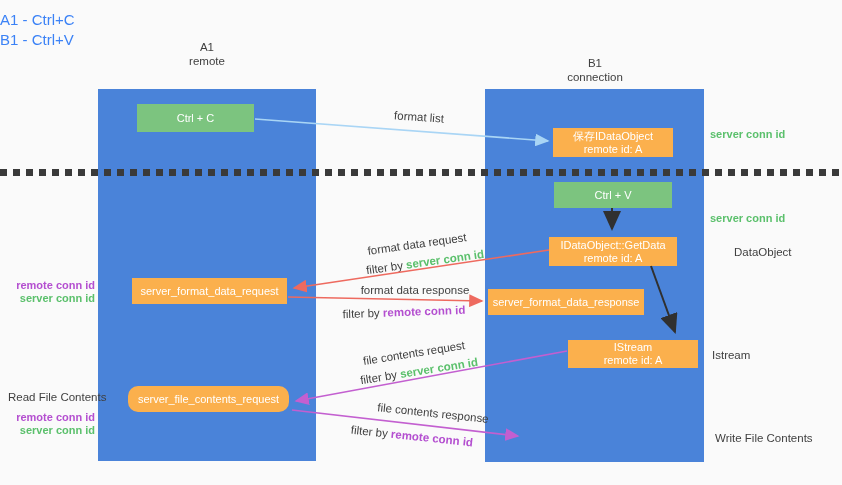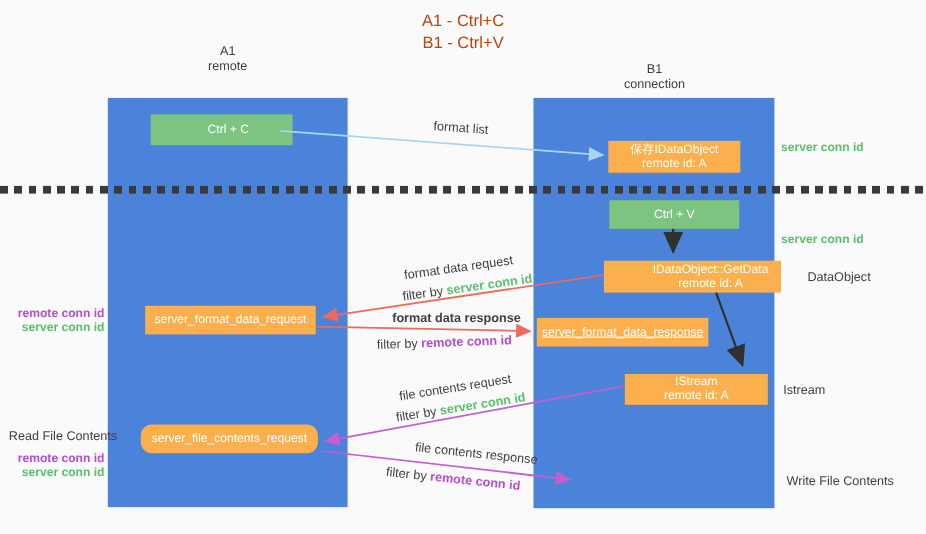--- a/index.html
+++ b/index.html
@@ -1,43 +1,43 @@
 <!DOCTYPE html>
 <html><head>
 <meta charset="utf-8">
 <style>
   html,body{margin:0;padding:0;}
   body{font-family:"Liberation Sans", sans-serif;}
   #stage{position:relative;width:842px;height:485px;background:#fafafa;overflow:hidden;}
 
-  .title{position:absolute;left:0;right:0;top:10px;text-align:center;color:#c2410c;
+  .title{position:absolute;left:0;right:0;top:10px;color:#3b82f6;
          font-size:15px;line-height:20px;}
   .col-header{position:absolute;text-align:center;color:#3f3f3f;font-size:11.5px;line-height:14px;}
   .col-header.left{left:98px;width:218px;top:40px;}
   .col-header.right{left:485px;width:220px;top:56px;}
 
   .column{position:absolute;background:#4a83d9;top:89px;}
   .column.left{left:98px;width:218px;height:372px;}
   .column.right{left:485px;width:219px;height:373px;}
 
   .dotted-line{position:absolute;left:0;top:169px;width:842px;height:7px;
     background:repeating-linear-gradient(to right,#3a3a3a 0 7px,transparent 7px 13px);z-index:5;}
 
   .box{position:absolute;color:#ffffff;font-size:11px;line-height:13px;text-align:center;
        display:flex;flex-direction:column;justify-content:center;z-index:4;}
   .box.green{background:#7cc47f;}
   .box.orange{background:#fbb04d;}
 
-  .ctrl-c{left:137px;top:104px;width:117px;height:28px;padding-left:12px;}
+  .ctrl-c{left:137px;top:104px;width:117px;height:28px;}
   .ctrl-v{left:554px;top:182px;width:118px;height:26px;}
   .save-obj{left:553px;top:128px;width:120px;height:29px;}
-  .getdata{left:549px;top:237px;width:128px;height:29px;padding-left:33px;}
+  .getdata{left:549px;top:237px;width:128px;height:29px;}
   .istream-box{left:568px;top:340px;width:130px;height:28px;}
   .fmt-req{left:132px;top:278px;width:155px;height:26px;}
-  .fmt-resp{left:488px;top:289px;width:156px;height:26px;text-decoration:underline;}
+  .fmt-resp{left:488px;top:289px;width:156px;height:26px;}
   .file-req{left:128px;top:386px;width:161px;height:26px;border-radius:10px;}
   .file-resp{left:524px;top:427px;width:160px;height:26px;}
 
   .clabel{position:absolute;color:#3f3f3f;font-size:11.5px;white-space:nowrap;z-index:6;
           transform:translate(-50%,-50%);}
   .green-t{color:#5bc06c;font-weight:bold;}
   .purple-t{color:#b44fd0;font-weight:bold;}
 
   .side{position:absolute;font-size:11px;white-space:nowrap;z-index:6;}
   .side.dark{color:#3f3f3f;font-size:11.5px;font-weight:normal;}
@@ -104,21 +104,21 @@
     <div>server_file_contents_request</div>
   </div>
 
 
   <div class="clabel" style="left:419px;top:117px;transform:translate(-50%,-50%) rotate(4deg);">format list</div>
 
   <div class="clabel" style="left:417px;top:244px;transform:translate(-50%,-50%) rotate(-8deg);">format data request</div>
 
   <div class="clabel" style="left:425px;top:262px;transform:translate(-50%,-50%) rotate(-8deg);"><span>filter by </span><span class="green-t">server conn id</span></div>
 
-  <div class="clabel" style="left:415px;top:290px;font-weight:bold;">format data response</div>
+  <div class="clabel" style="left:415px;top:290px;">format data response</div>
 
   <div class="clabel" style="left:404px;top:312px;transform:translate(-50%,-50%) rotate(-2deg);"><span>filter by </span><span class="purple-t">remote conn id</span></div>
 
   <div class="clabel" style="left:414px;top:353px;transform:translate(-50%,-50%) rotate(-9deg);">file contents request</div>
 
   <div class="clabel" style="left:419px;top:371px;transform:translate(-50%,-50%) rotate(-9deg);"><span>filter by </span><span class="green-t">server conn id</span></div>
 
   <div class="clabel" style="left:433px;top:413px;transform:translate(-50%,-50%) rotate(6deg);">file contents response</div>
 
   <div class="clabel" style="left:412px;top:436px;transform:translate(-50%,-50%) rotate(6deg);"><span>filter by </span><span class="purple-t">remote conn id</span></div>

